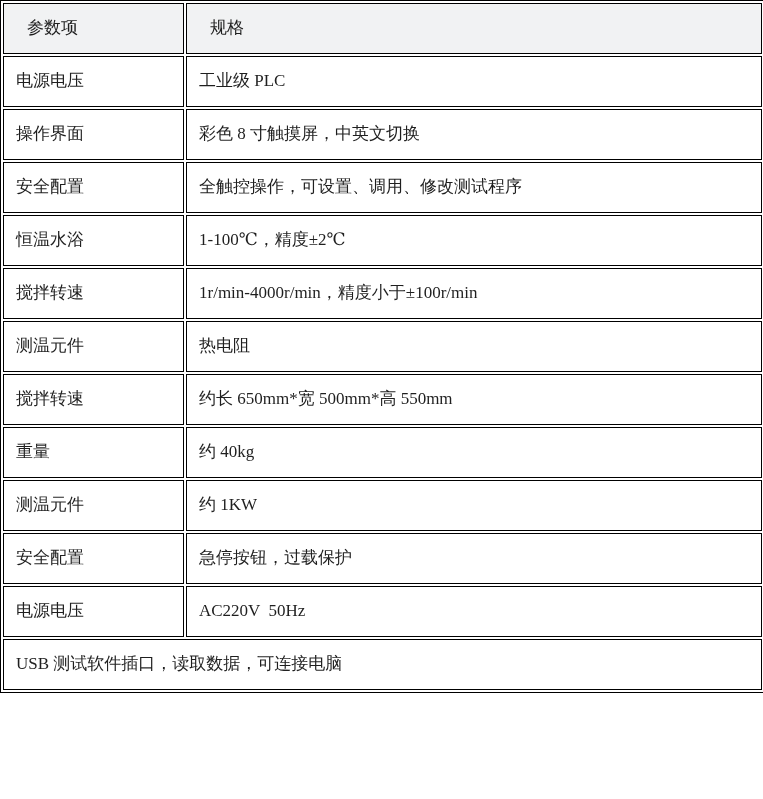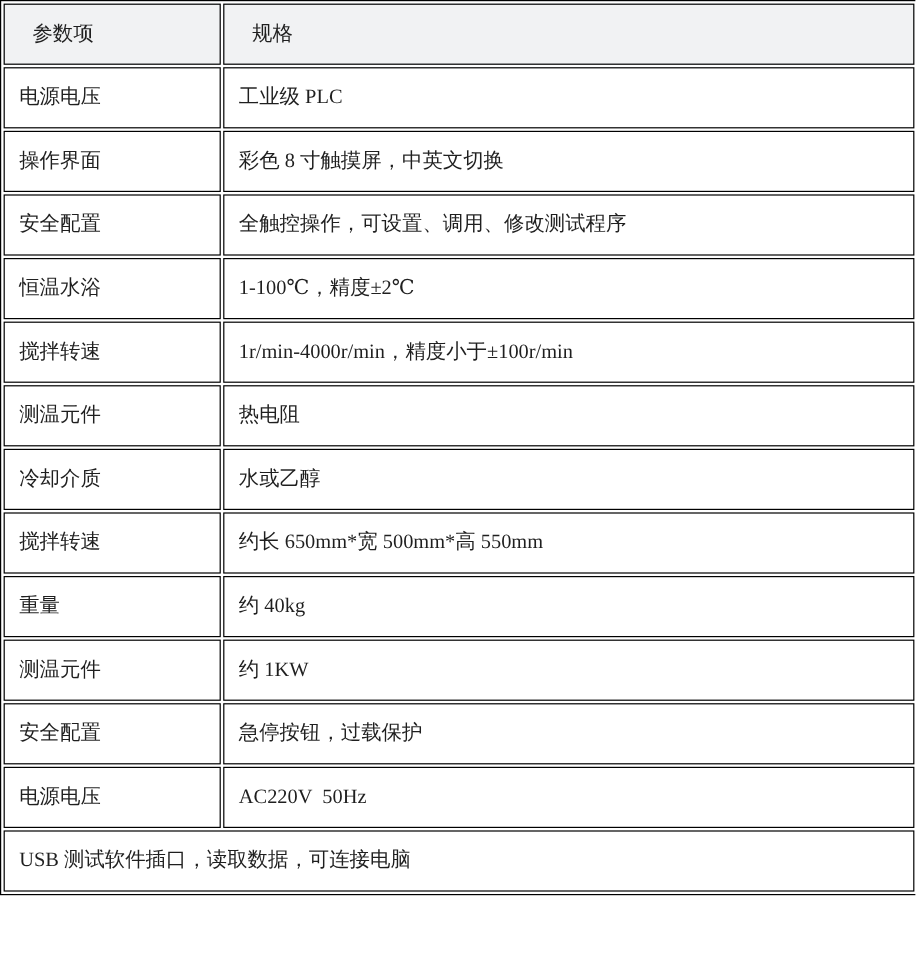--- a/index.html
+++ b/index.html
@@ -73,24 +73,20 @@
       </tr>
       <tr>
         <td class="col-param">搅拌转速</td>
         <td class="col-spec">1r/min-4000r/min，精度小于±100r/min</td>
       </tr>
       <tr>
         <td class="col-param">测温元件</td>
         <td class="col-spec">热电阻</td>
       </tr>
       <tr>
-        <td class="col-param">冷却介质</td>
-        <td class="col-spec">水或乙醇</td>
-      </tr>
-      <tr>
         <td class="col-param">搅拌转速</td>
         <td class="col-spec">约长 650mm*宽 500mm*高 550mm</td>
       </tr>
       <tr>
         <td class="col-param">重量</td>
         <td class="col-spec">约 40kg</td>
       </tr>
       <tr>
         <td class="col-param">测温元件</td>
         <td class="col-spec">约 1KW</td>

